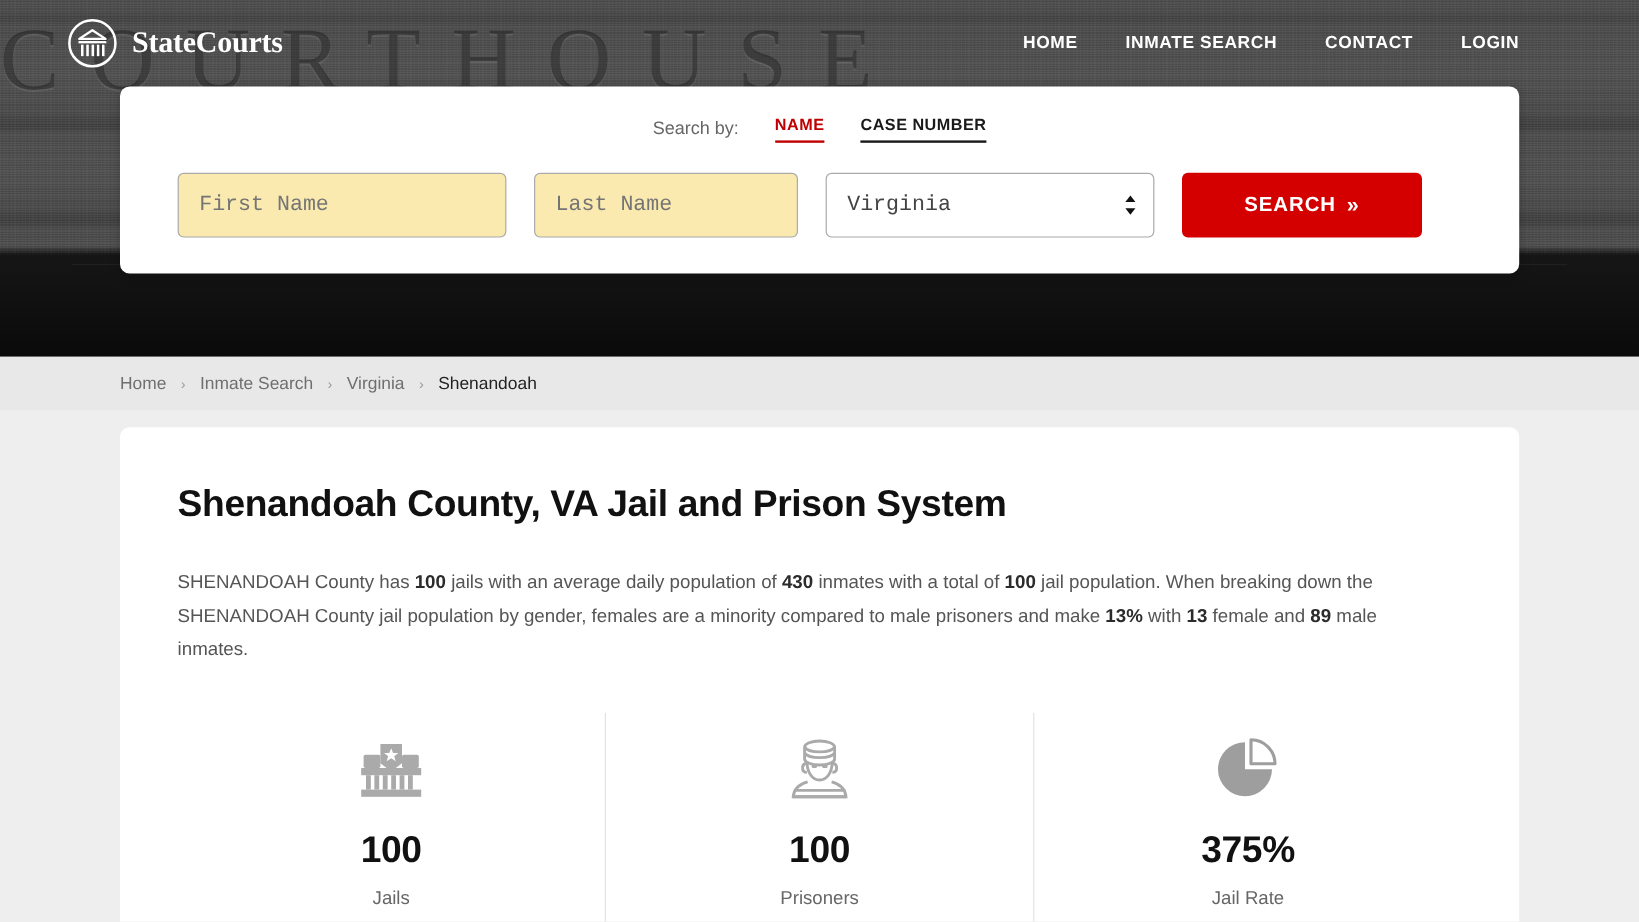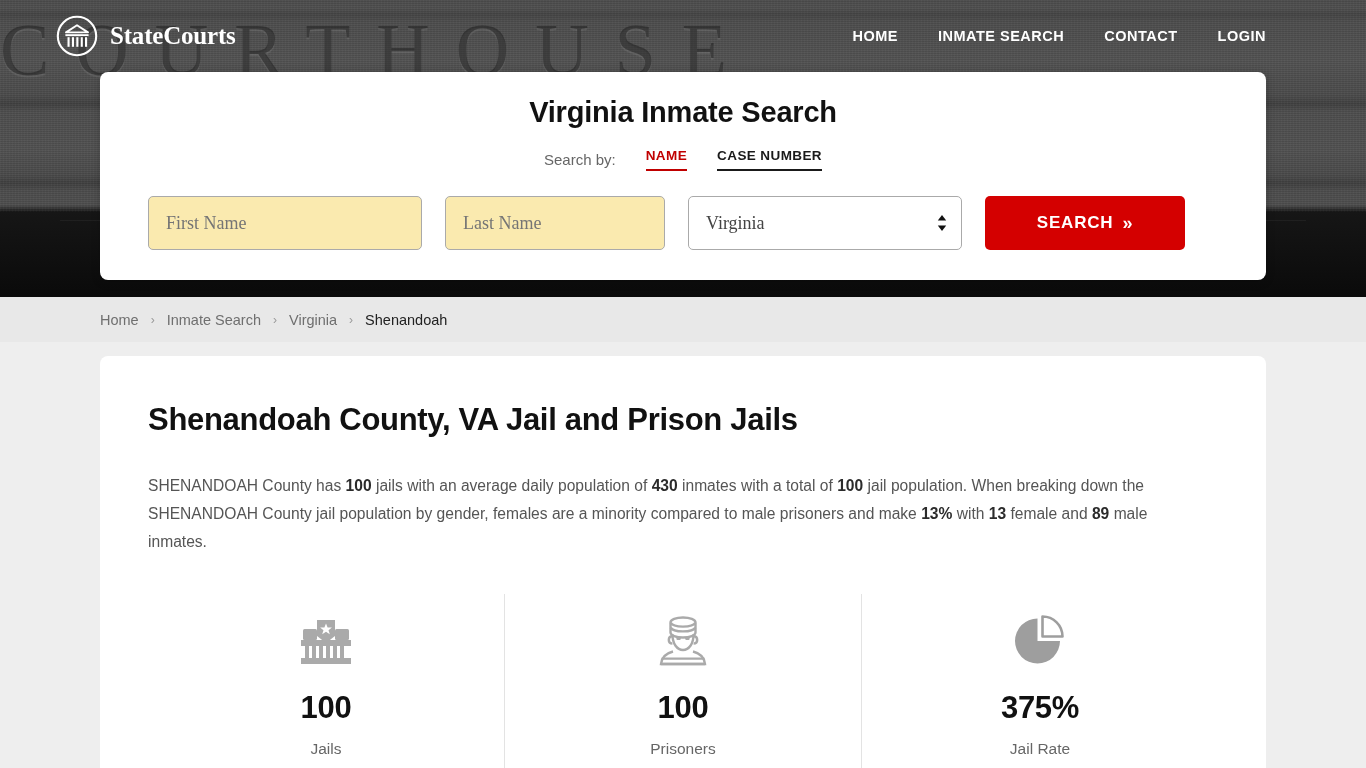--- a/index.html
+++ b/index.html
@@ -160,21 +160,21 @@
   .tab-active { color: #c00000; border-bottom: 2px solid #c00000; text-align: center; }
   .tab-inactive { color: #1a1a1a; border-bottom: 2px solid #1a1a1a; }
 
   .form-row { display: flex; align-items: center; gap: 23px; }
 
   .field {
     height: 54px;
     border: 1px solid #aaa;
     border-radius: 5px;
     font-size: 18px;
-    font-family: Liberation Serif, serif;
+    font-family: Liberation Mono, monospace;
     padding: 0 17px;
     color: #555;
     outline: none;
   }
   .field-autofill { background: #faeaaf; }
   .field-first { width: 274px; }
   .field-last  { width: 220px; }
 
   .select-wrap { position: relative; width: 274px; }
   .field-select {
@@ -311,21 +311,20 @@
 
     <nav class="nav">
       <a href="#">HOME</a>
       <a href="#">INMATE SEARCH</a>
       <a href="#">CONTACT</a>
       <a href="#">LOGIN</a>
     </nav>
   </div>
 
   <div class="search-card">
-    <div class="search-title">Virginia Inmate Search</div>
 
     <div class="search-by-row">
       <span class="search-by-label">Search by:</span>
       <button class="tab tab-active">NAME</button>
       <button class="tab tab-inactive">CASE NUMBER</button>
     </div>
 
     <div class="form-row">
       <input class="field field-autofill field-first" type="text" placeholder="First Name" style="">
       <input class="field field-autofill field-last" type="text" placeholder="Last Name" style="">
@@ -354,21 +353,21 @@
   <a class="crumb" href="#">Home</a>
   <span class="crumb-sep">›</span>
   <a class="crumb" href="#">Inmate Search</a>
   <span class="crumb-sep">›</span>
   <a class="crumb" href="#">Virginia</a>
   <span class="crumb-sep">›</span>
   <span class="crumb crumb-current">Shenandoah</span>
 </div>
 
 <div class="content-card">
-  <h1 class="page-title">Shenandoah County, VA Jail and Prison Jails</h1>
+  <h1 class="page-title">Shenandoah County, VA Jail and Prison System</h1>
 
   <p class="intro"><span>SHENANDOAH County has </span><b>100</b><span> jails with an average daily population of </span><b>430</b><span> inmates with a total of </span><b>100</b><span> jail population. When breaking down the SHENANDOAH County jail population by gender, females are a minority compared to male prisoners and make </span><b>13%</b><span> with </span><b>13</b><span> female and </span><b>89</b><span> male inmates.</span></p>
 
   <div class="stats">
 
     <div class="stat">
       <div class="stat-icon">
         <svg viewBox="0 0 62 62" width="62" height="62" aria-hidden="true">
           <path d="M22 10 L40 10 L40 26 L31 33 L22 26 Z" fill="#aaaaaa"></path>
           <path d="M31 13.6 L32.6 17.6 L36.9 17.6 L33.5 20.2 L34.8 24.3 L31 21.8 L27.2 24.3 L28.5 20.2 L25.1 17.6 L29.4 17.6 Z" fill="#ffffff"></path>

